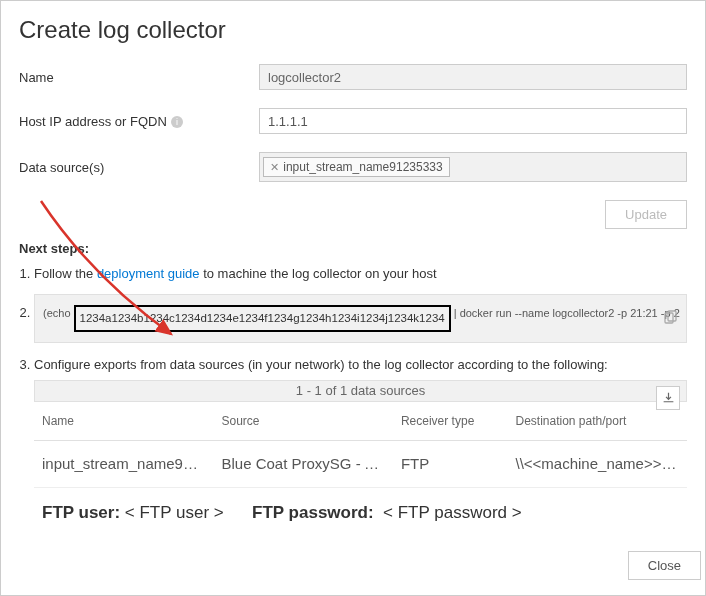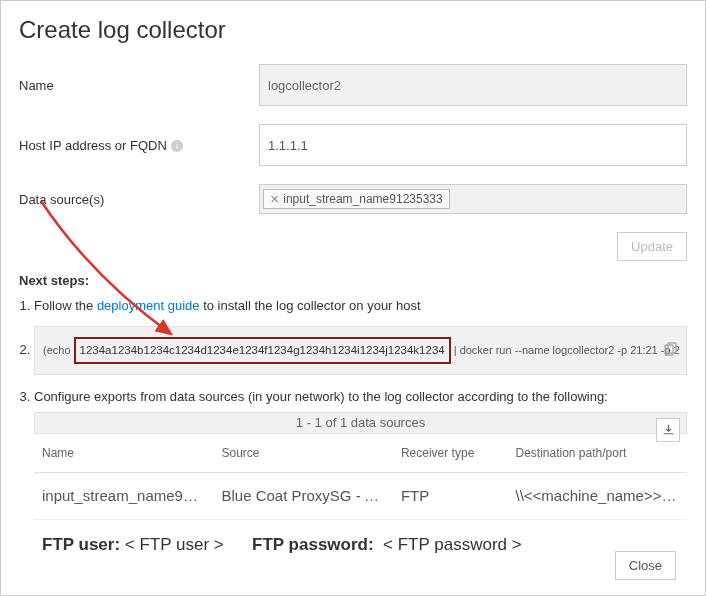--- a/index.html
+++ b/index.html
@@ -26,21 +26,21 @@
     align-items: center;
     margin-bottom: 18px;
   }
   .form-label {
     width: 240px;
     font-size: 13px;
     color: #333;
   }
   .form-input {
     flex: 1;
-    height: 42px;
+    height: 26px;
     border: 1px solid #ccc;
     padding: 0 8px;
     font-size: 13px;
     color: #555;
     background: #fff;
   }
   .form-input.readonly {
     background: #f1f1f1;
     color: #666;
   }
@@ -74,45 +74,45 @@
     font-size: 9px;
     text-align: center;
     line-height: 12px;
     margin-left: 4px;
     vertical-align: middle;
   }
   .btn {
     border: 1px solid #ccc;
     background: #fff;
     color: #555;
-    padding: 6px 13px;
+    padding: 6px 19px;
     font-size: 13px;
     cursor: pointer;
   }
   .btn.disabled { color: #bbb; }
   .update-row { text-align: right; margin-bottom: 12px; }
   .next-steps-title { font-weight: 600; margin-bottom: 8px; }
   ol { margin: 0; padding-left: 15px; }
   ol li { margin-bottom: 10px; line-height: 1.5; }
   a.link { color: #0078d4; text-decoration: none; }
   .code-box {
     background: #f1f1f1;
     border: 1px solid #e0e0e0;
     padding: 10px 8px;
     font-size: 11px;
     color: #555;
     display: flex;
-    align-items: center;
+    align-items: flex-start;
     margin: 6px 0 12px 0;
     white-space: nowrap;
     overflow: hidden;
     position: relative;
   }
   .highlight-box {
-    border: 2px solid #7f1d1d;
+    border: 2px solid #000000;
     padding: 3px 4px;
     margin: 0 3px;
     color: #333;
     font-size: 11.5px;
     background: #f1f1f1;
   }
   .copy-icon {
     position: absolute;
     right: 8px;
     top: 50%;
@@ -161,21 +161,21 @@
   }
   .creds-row {
     padding: 12px 8px;
     font-size: 17px;
     color: #333;
   }
   .creds-row b { font-weight: 600; }
   .footer {
     position: absolute;
     bottom: 15px;
-    right: 29px;
+    right: 4px;
   }
   svg.arrow {
     position: absolute;
     left: 30px;
     top: 195px;
     pointer-events: none;
   }
 </style>
 </head>
 <body>
@@ -205,21 +205,21 @@
 </div>
 
 <div class="update-row">
   <button class="btn disabled">Update</button>
 </div>
 
 <div class="next-steps-title">Next steps:</div>
 
 <ol>
   <li>
-    <span>Follow the </span><a href="#" class="link">deployment guide</a><span> to install the log collector on your host</span>
+    <span>Follow the </span><a href="#" class="link">deployment guide</a><span> to machine the log collector on your host</span>
   </li>
   <li>
     <div class="code-box">
       <span>(echo</span>
       <span class="highlight-box">1234a1234b1234c1234d1234e1234f1234g1234h1234i1234j1234k1234</span>
       <span>| docker run --name logcollector2 -p 21:21 -p 2</span>
       <span class="copy-icon">
         <svg viewBox="0 0 16 16" width="16" height="16" fill="currentColor">
             <rect x="3" y="3" width="8" height="10" rx="1" fill="none" stroke="currentColor" stroke-width="1.3"></rect>
             <rect x="6" y="1" width="8" height="10" rx="1" fill="none" stroke="currentColor" stroke-width="1.3"></rect>

